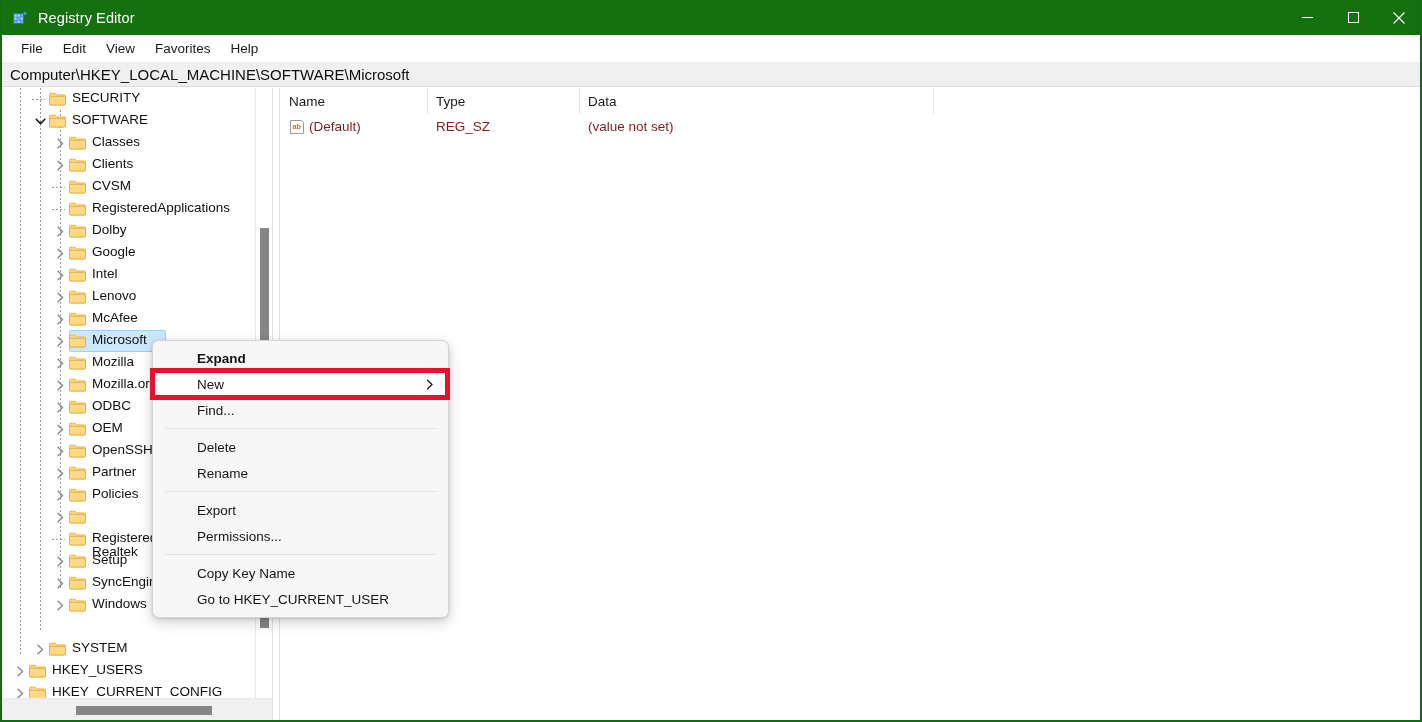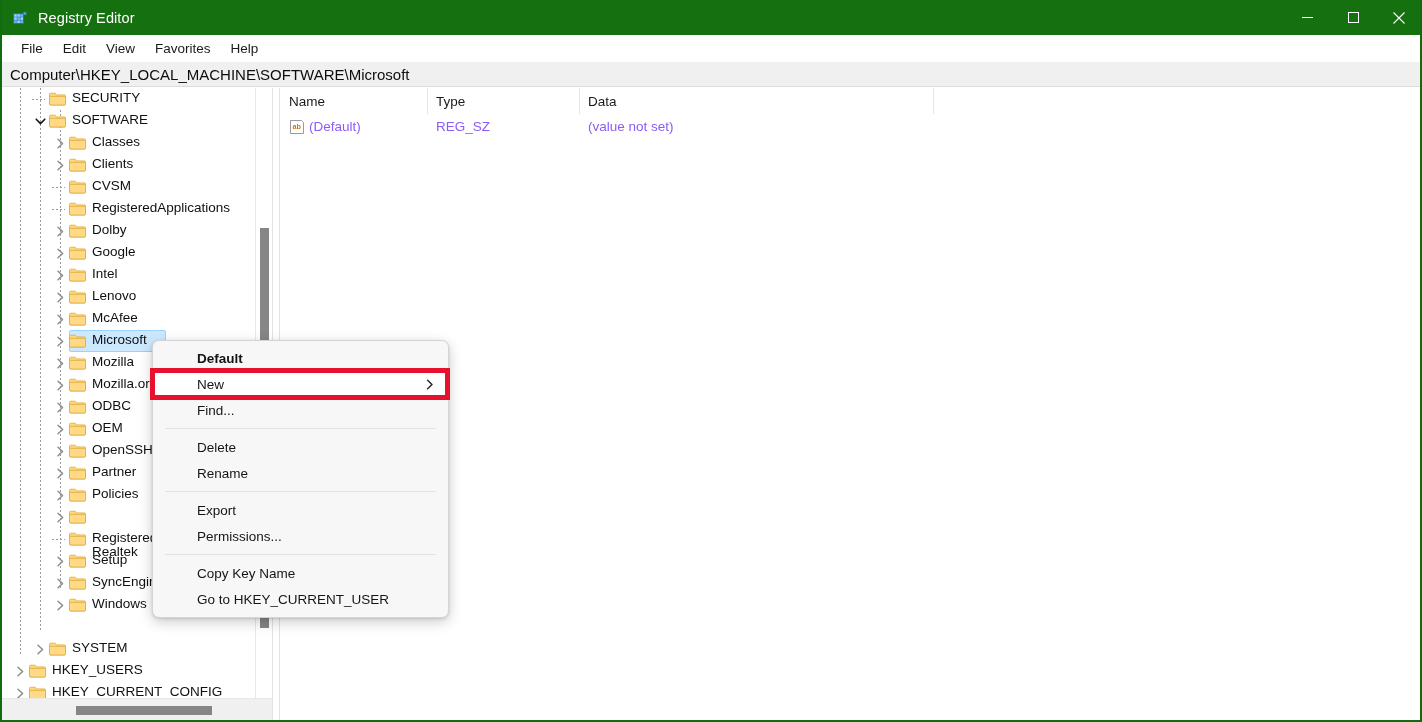--- a/index.html
+++ b/index.html
@@ -161,21 +161,21 @@
   .col-head {
     position: relative; font-size: 13.5px; color: #1a1a1a;
     display: flex; align-items: center; padding-left: 8px;
     border-right: 1px solid #e5e5e5;
     height: 26px;
   }
   .col-head.last { border-right: 1px solid #e5e5e5; }
   .list-rows { position: relative; }
   .list-row {
     height: 25px; display: flex; align-items: flex-start;
-    font-size: 13.5px; color: #8b5cf6;
+    font-size: 13.5px; color: #7f1d1d;
   }
   .cell { display: flex; align-items: center; padding-left: 8px; height: 25px; overflow: hidden; white-space: nowrap; }
   .ab-icon { width: 16px; height: 16px; flex: none; margin-right: 4px; position: relative; }
 
   
   .ctx-menu {
     position: absolute;
     left: 150px; top: 340px; width: 297px;
     background: #f7f7f7;
     border: 1px solid #d4d4d4;
@@ -633,21 +633,21 @@
             </div>
             <div class="cell" style="width: 152px;">REG_SZ</div>
             <div class="cell" style="width: 354px;">(value not set)</div>
           </div>
         </div>
     </div>
   </div>
 
   <div class="ctx-menu" id="ctx-menu">
       <div class="ctx-item bold">
-        <span>Default</span>
+        <span>Expand</span>
       </div>
       <div class="ctx-item" style="background: rgb(255, 255, 255);">
         <span>New</span>
         <span class="chev">
           <svg width="8" height="11" viewBox="0 0 8 11">
             <path d="M1.6 1.2 L6 5.5 L1.6 9.8" fill="none" stroke="#2a2a2a" stroke-width="1.5" stroke-linecap="round" stroke-linejoin="round"></path>
           </svg>
         </span>
       </div>
       <div class="ctx-item">

